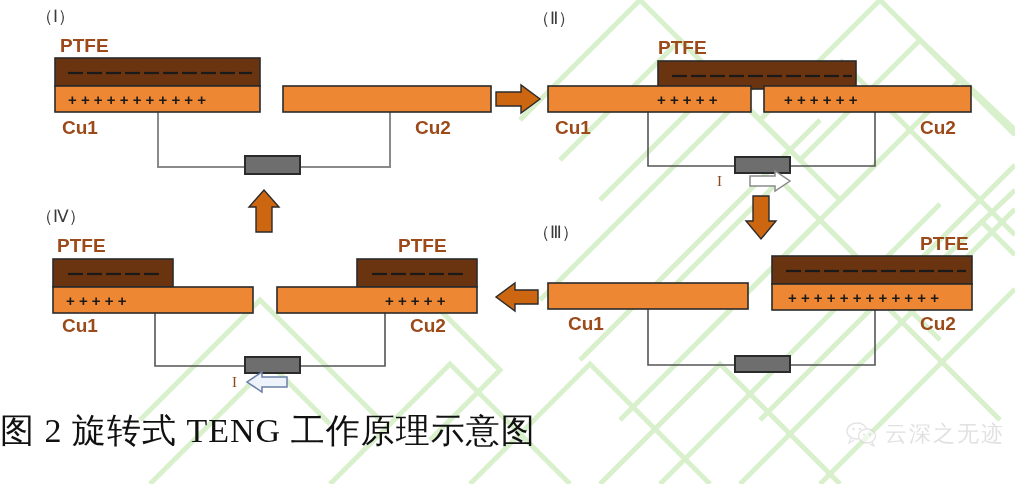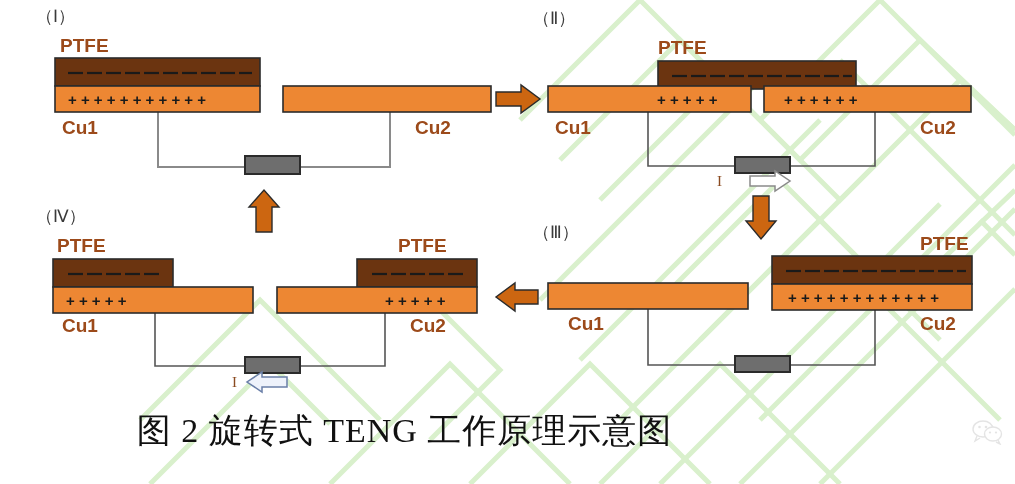--- a/index.html
+++ b/index.html
@@ -51,21 +51,21 @@
     font-family: "Liberation Serif", serif;
     font-size: 15px;
     fill: #8a4a20;
   }
   #caption {
     position: absolute;
     left: 0;
     top: 408px;
     width: 809px;
     z-index: 3;
-    text-align: center;
+    text-align: left;
     font-family: "Liberation Serif", serif;
     font-size: 34px;
     color: #111111;
     letter-spacing: 1px;
   }
   #wechat-watermark {
     position: absolute;
     right: 10px;
     top: 419px;
     z-index: 3;
@@ -322,15 +322,16 @@
     <svg width="34" height="26" viewBox="0 0 34 26">
       <ellipse cx="12" cy="10" rx="10" ry="8" fill="none" stroke="#cfcfcf" stroke-width="1.4"></ellipse>
       <path d="M6 17 L4 22 L9 19" fill="none" stroke="#cfcfcf" stroke-width="1.4"></path>
       <circle cx="8.5" cy="8" r="1.3" fill="#cfcfcf"></circle>
       <circle cx="15" cy="8" r="1.3" fill="#cfcfcf"></circle>
       <ellipse cx="22" cy="15" rx="8.5" ry="7" fill="#ffffff" stroke="#cfcfcf" stroke-width="1.4"></ellipse>
       <path d="M27 21 L29 25 L25 23" fill="none" stroke="#cfcfcf" stroke-width="1.4"></path>
       <circle cx="19" cy="13.5" r="1.1" fill="#cfcfcf"></circle>
       <circle cx="25" cy="13.5" r="1.1" fill="#cfcfcf"></circle>
     </svg>
+    <span class="wm-text">云深之无迹</span>
   </div>
 
 </div>
 
 </body></html>

